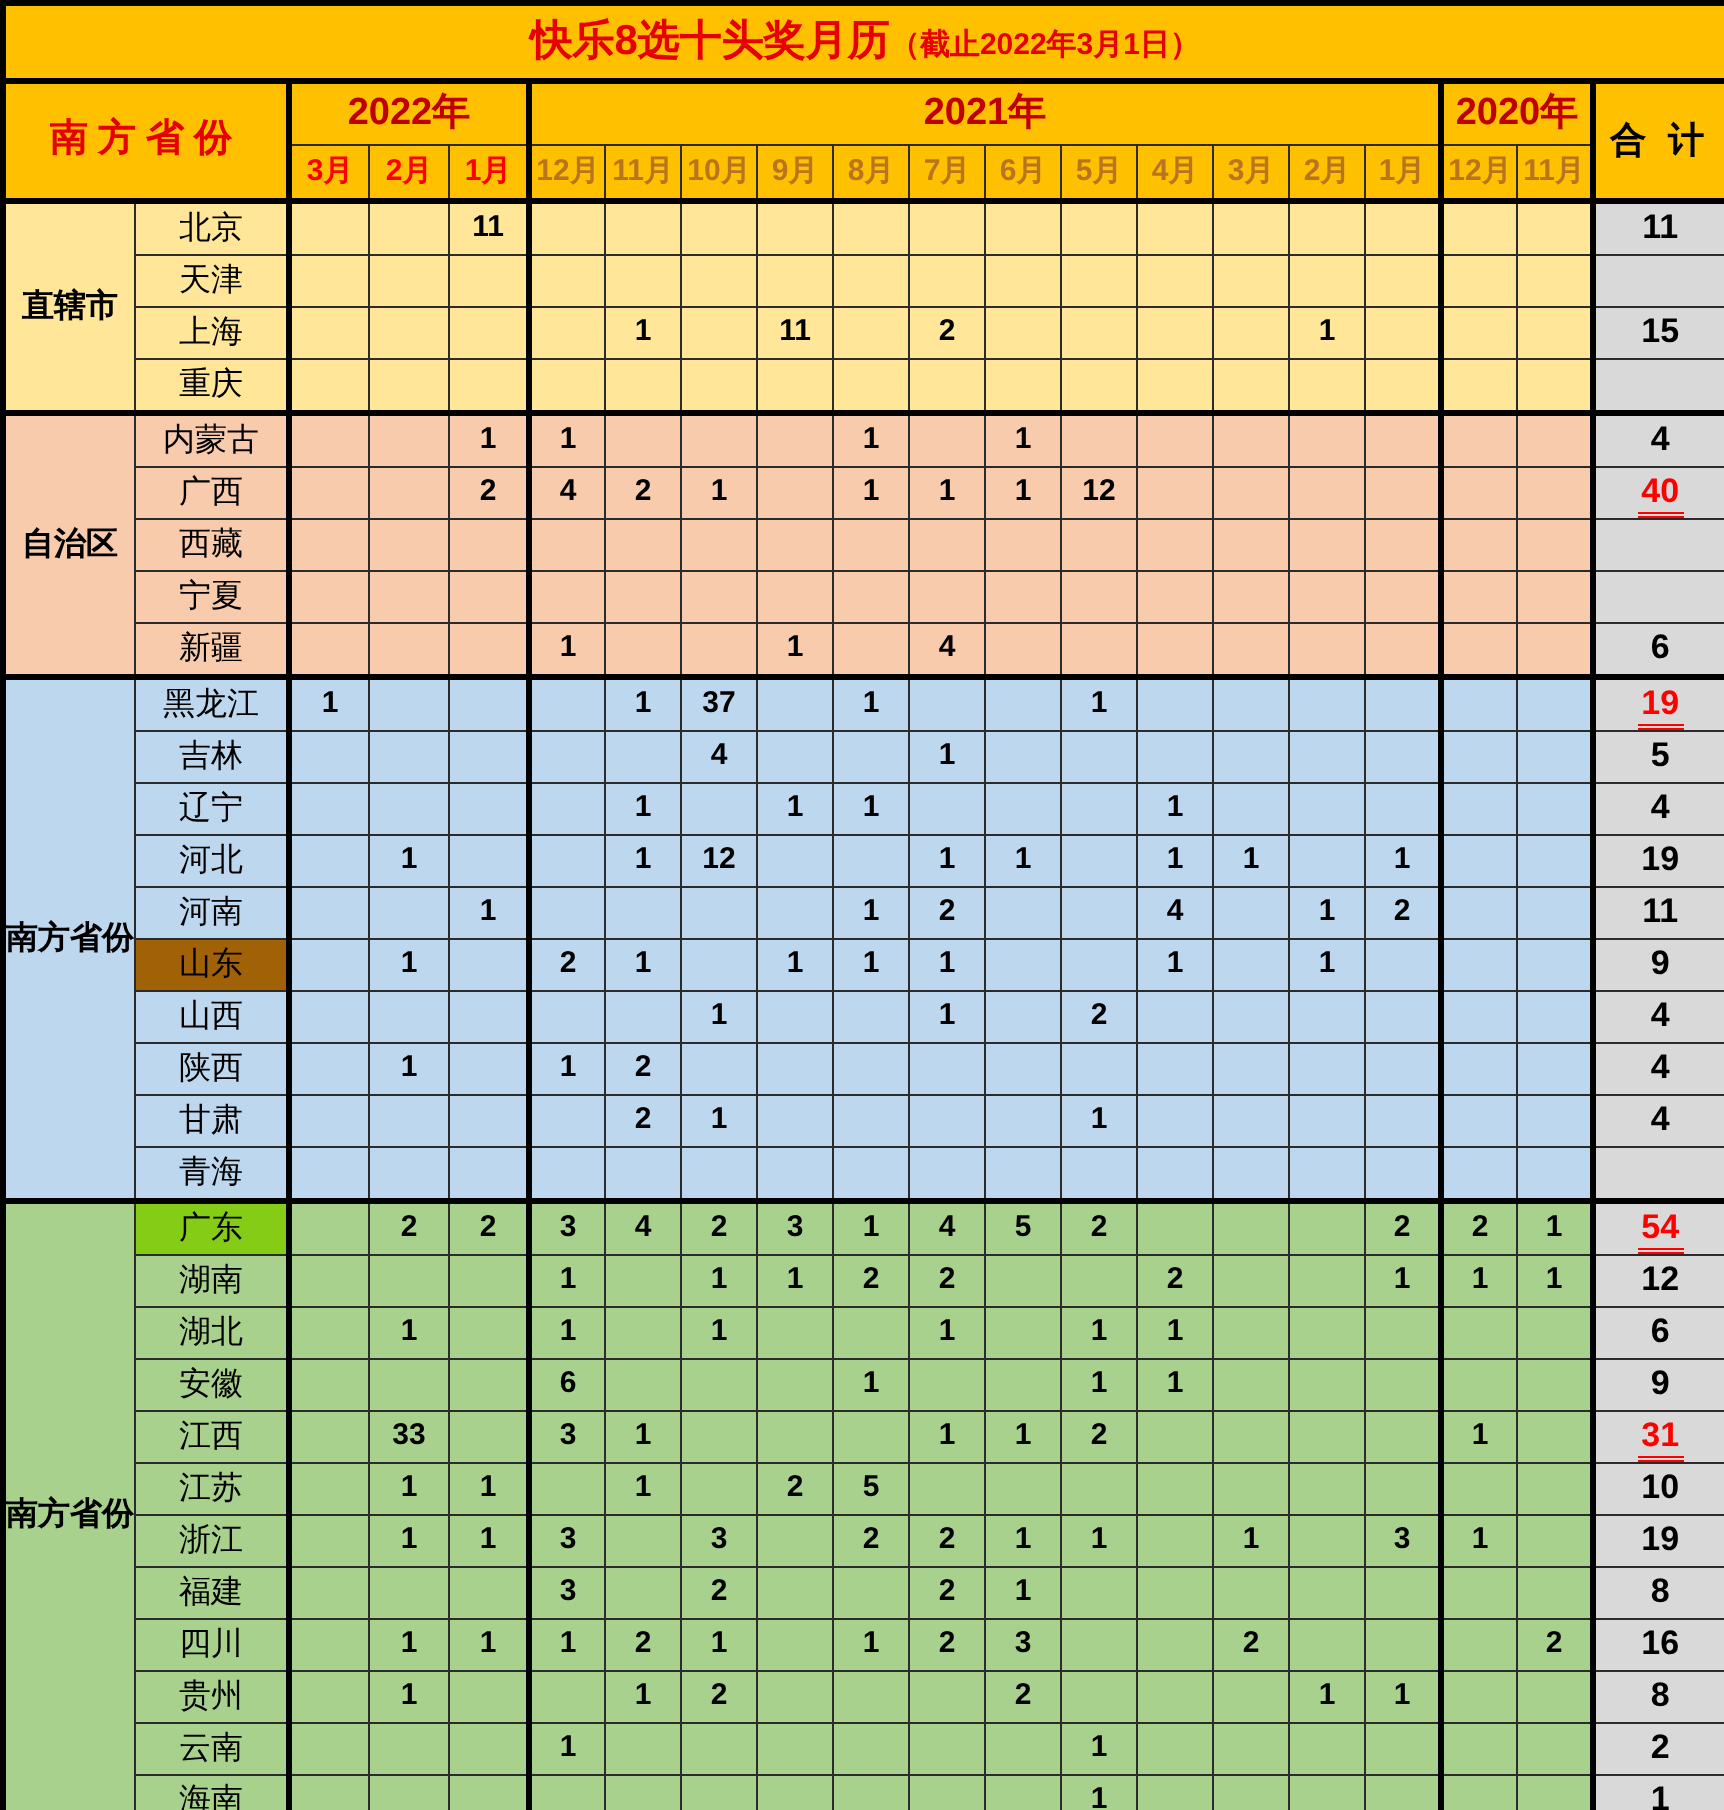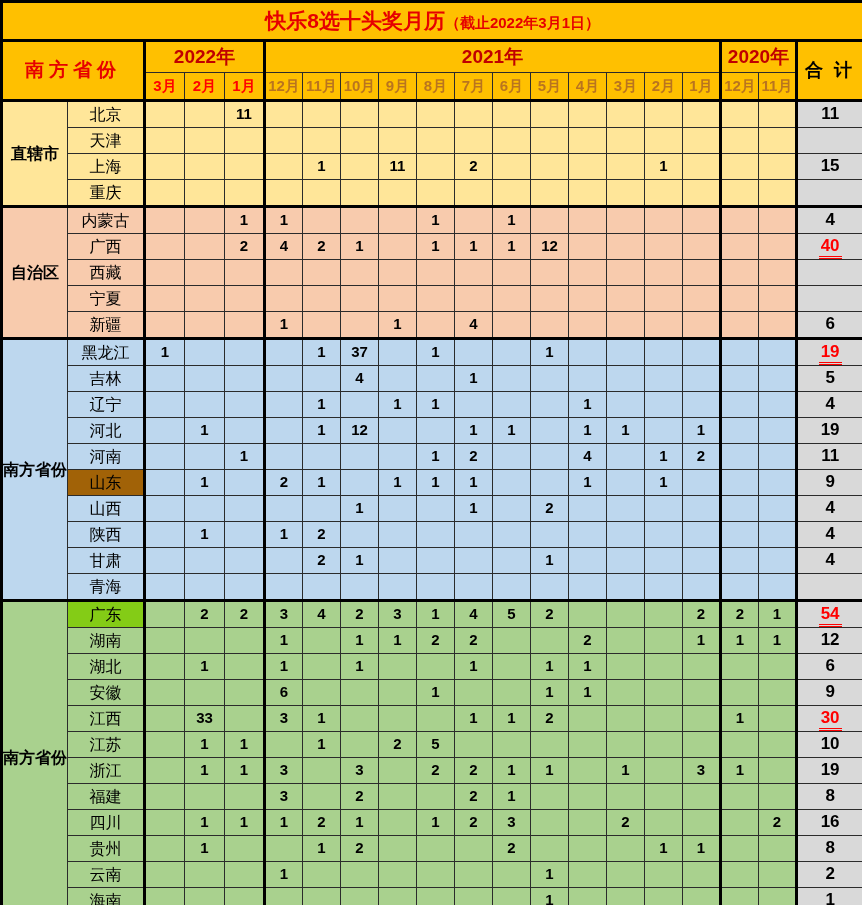--- a/index.html
+++ b/index.html
@@ -588,21 +588,21 @@
         <td class="num-cell" style="background: rgb(169, 209, 142);"></td>
         <td class="num-cell" style="background: rgb(169, 209, 142);">1</td>
         <td class="num-cell" style="background: rgb(169, 209, 142);">1</td>
         <td class="num-cell" style="background: rgb(169, 209, 142);">2</td>
         <td class="num-cell" style="background: rgb(169, 209, 142);"></td>
         <td class="num-cell" style="background: rgb(169, 209, 142);"></td>
         <td class="num-cell" style="background: rgb(169, 209, 142);"></td>
         <td class="num-cell b-r" style="background: rgb(169, 209, 142);"></td>
         <td class="num-cell" style="background: rgb(169, 209, 142);">1</td>
         <td class="num-cell b-r" style="background: rgb(169, 209, 142);"></td>
-        <td class="total-cell"><span class="hl">30</span></td>
+        <td class="total-cell"><span class="hl">31</span></td>
       </tr>
       <tr>
         <td class="prov-cell" style="background: rgb(169, 209, 142);">江苏</td>
         <td class="num-cell" style="background: rgb(169, 209, 142);"></td>
         <td class="num-cell" style="background: rgb(169, 209, 142);">1</td>
         <td class="num-cell b-r" style="background: rgb(169, 209, 142);">1</td>
         <td class="num-cell" style="background: rgb(169, 209, 142);"></td>
         <td class="num-cell" style="background: rgb(169, 209, 142);">1</td>
         <td class="num-cell" style="background: rgb(169, 209, 142);"></td>
         <td class="num-cell" style="background: rgb(169, 209, 142);">2</td>

